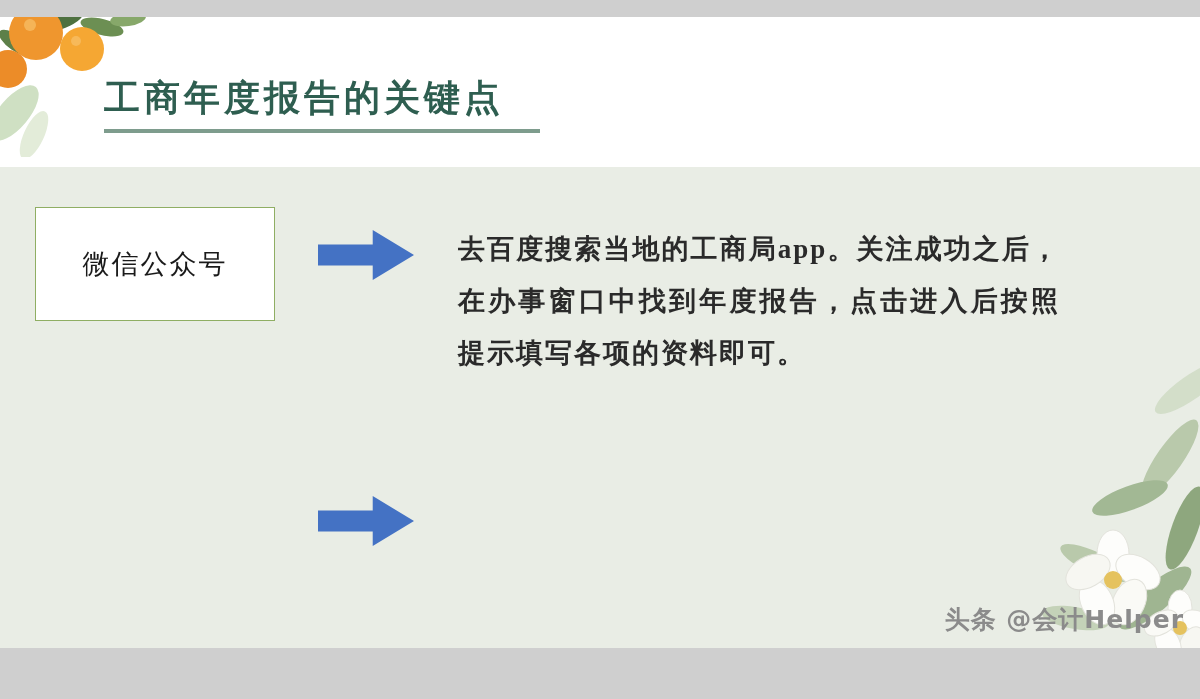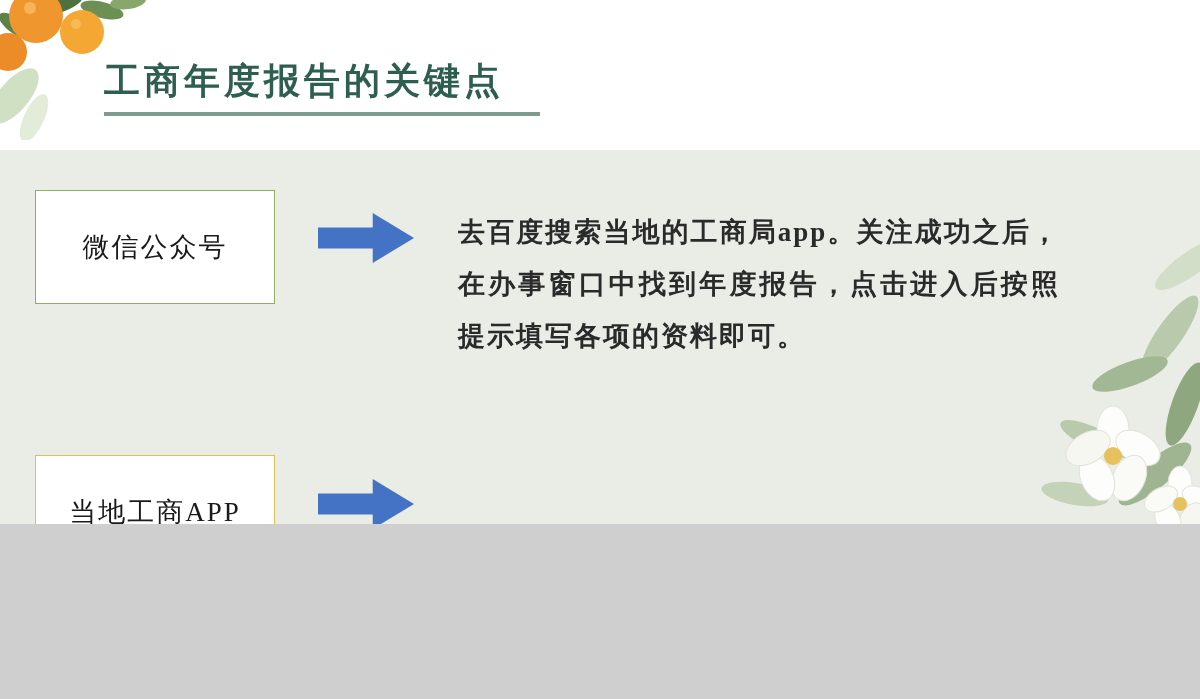--- a/index.html
+++ b/index.html
@@ -2,22 +2,22 @@
 <html><head>
 <meta charset="utf-8">
 <style>
   html,body{margin:0;padding:0;}
   body{
     font-family:"DejaVu Sans","Liberation Sans",sans-serif;
     background:#cfcfcf;
   }
   .slide{
     position:relative;
-    width:1200px;height:524px;
-    margin:0 auto;
+    width:1200px;height:631px;
+    margin:17px auto;
     overflow:hidden;
     background:#e9ede5;
   }
   .top-band{
     position:absolute;left:0;top:0;
     width:1200px;height:150px;
     background:#ffffff;
   }
   .deco-topleft{
     position:absolute;left:0;top:0;
@@ -130,20 +130,18 @@
   <div class="title-underline" style="background: rgb(126, 156, 141);"></div>
 
   <div class="label-box box-1" style="border-color: rgb(143, 174, 99);">
     <span>微信公众号</span>
   </div>
   <svg class="arrow arrow-1" viewBox="0 0 100 52">
     <polygon points="0,15 57,15 57,0 100,26 57,52 57,37 0,37" style="fill: rgb(68, 114, 196);"></polygon>
   </svg>
   <p class="desc desc-1" style="color: rgb(42, 42, 42);">去百度搜索当地的工商局app。关注成功之后，在办事窗口中找到年度报告，点击进入后按照提示填写各项的资料即可。</p>
 
-  <div class="label-box box-2" style="border-color: rgb(221, 193, 83);">
-    <span>当地工商APP</span>
-  </div>
   <svg class="arrow arrow-2" viewBox="0 0 100 52">
     <polygon points="0,15 57,15 57,0 100,26 57,52 57,37 0,37" style="fill: rgb(68, 114, 196);"></polygon>
   </svg>
 
+  <div class="watermark" style="color: rgb(139, 139, 139);">头条 @会计Helper</div>
 </div>
 
 </body></html>

